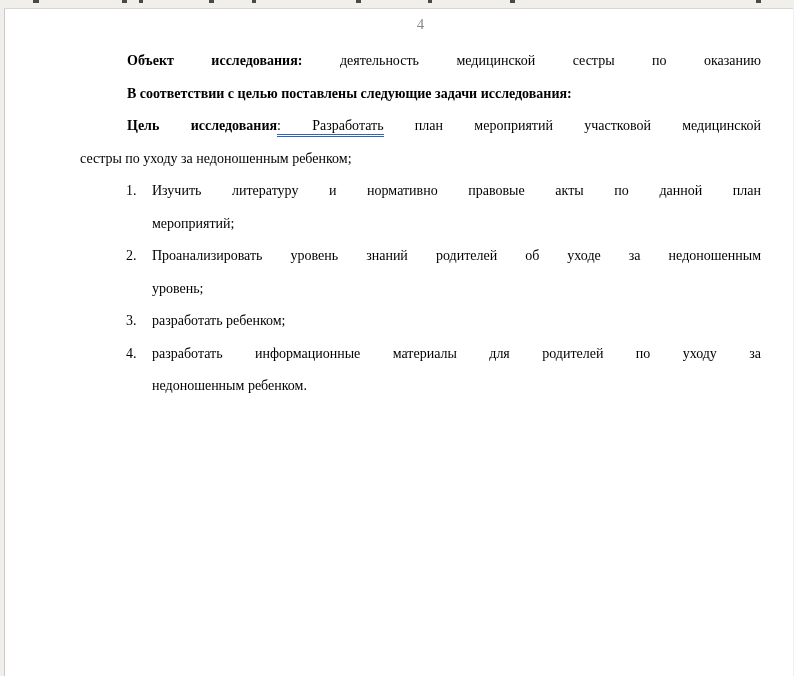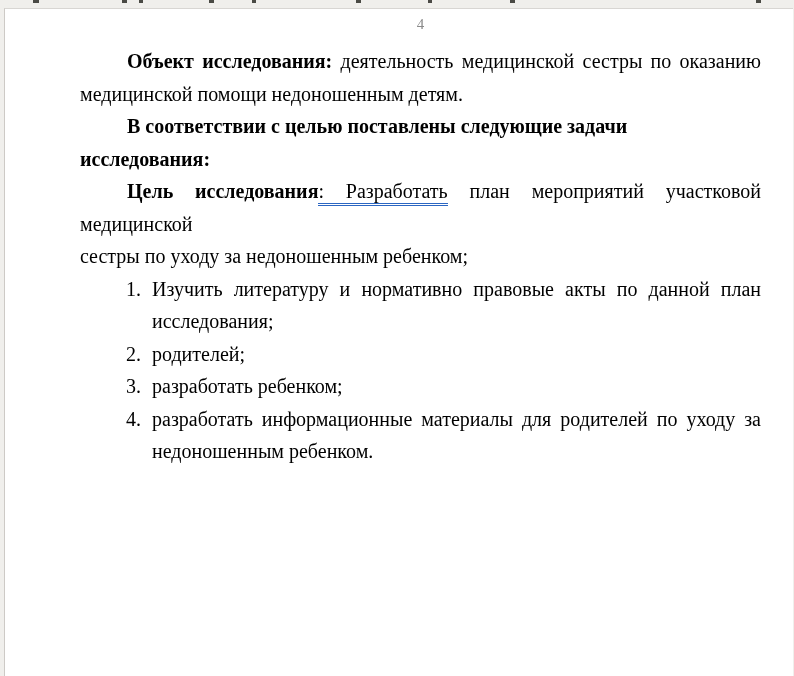--- a/index.html
+++ b/index.html
@@ -44,21 +44,21 @@
   .page-header {
     margin: 5px 32px 0 75px;
     height: 20px;
     line-height: 20px;
     text-align: center;
     font-size: 15px;
     color: #8a8a8a;
   }
   .doc-content {
     margin: 11px 32px 0 75px;
-    font-size: 20px;
+    font-size: 14px;
     line-height: 32.5px;
     color: #000000;
   }
   .ln {
     text-align: justify;
     text-align-last: justify;
     white-space: normal;
   }
   .ln-last {
     text-align: left;
@@ -108,43 +108,42 @@
   <div class="page">
 
     <div class="page-header">
       <span>4</span>
     </div>
 
     <div class="doc-content">
 
       <div>
         <div class="ln ind"><span class="b">Объект исследования:</span><span> деятельность медицинской сестры по оказанию</span></div>
-        <div class="ln-last">медицинской помощи недоношенным детям.</div>
       </div>
 
 
       <div>
         <div class="ln-last ind"><span class="b">В соответствии с целью поставлены следующие задачи исследования:</span></div>
       </div>
 
       <div>
         <div class="ln ind"><span class="b">Цель исследования</span><span class="gram-underline">: Разработать</span><span> план мероприятий участковой медицинской</span></div>
         <div class="ln-last">сестры по уходу за недоношенным ребенком;</div>
       </div>
 
       <div>
 
         <div>
           <div class="li-line1"><span class="num">1.</span><span>Изучить литературу и нормативно правовые акты по данной план</span></div>
-          <div class="li-line2">исследования;</div>
+          <div class="li-line2">мероприятий;</div>
         </div>
 
         <div>
-          <div class="li-line1"><span class="num">2.</span></div>
-          <div class="li-line2">родителей;</div>
+          <div class="li-line1"><span class="num">2.</span><span>Проанализировать уровень знаний родителей об уходе за недоношенным</span></div>
+          <div class="li-line2">уровень;</div>
         </div>
 
         <div>
           <div class="li-line1"><span class="num">3.</span></div>
           <div class="li-line2">разработать ребенком;</div>
         </div>
 
         <div>
           <div class="li-line1"><span class="num">4.</span><span>разработать информационные материалы для родителей по уходу за</span></div>
           <div class="li-line2">недоношенным ребенком.</div>

